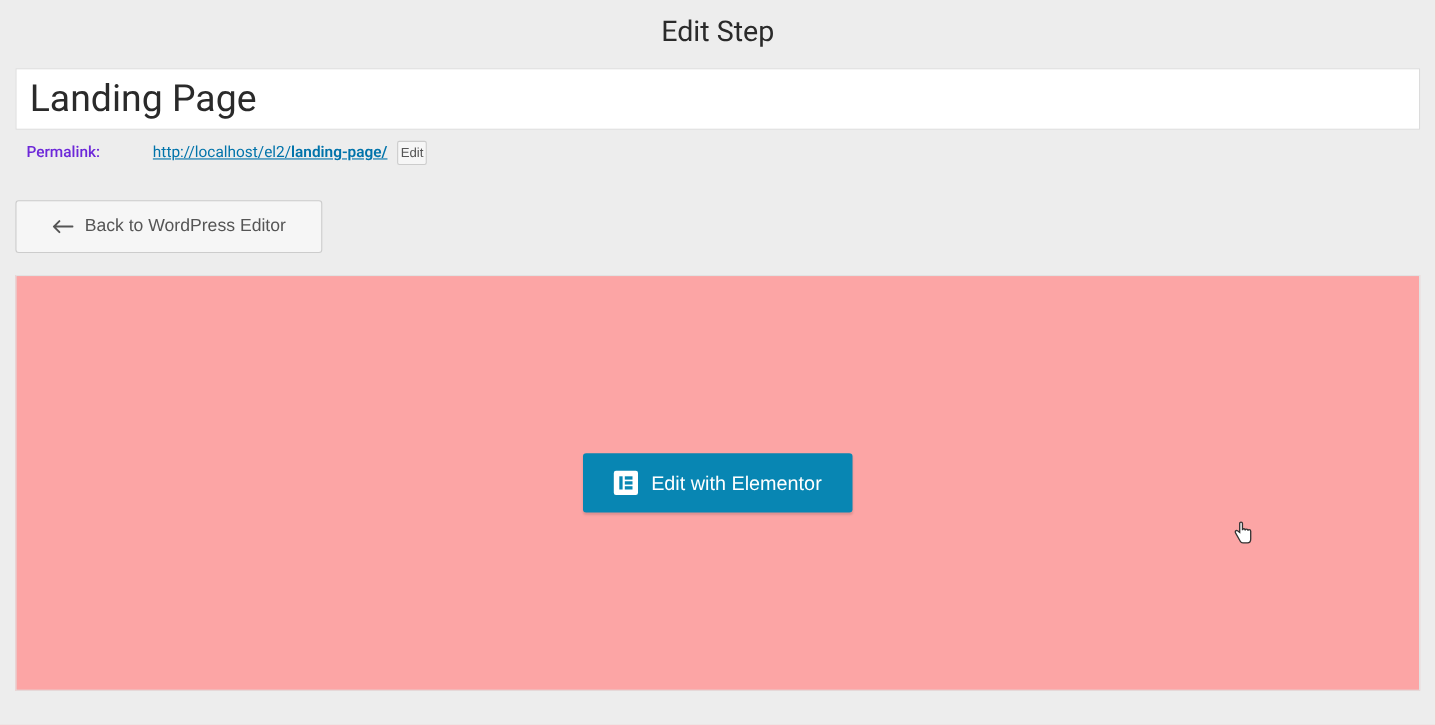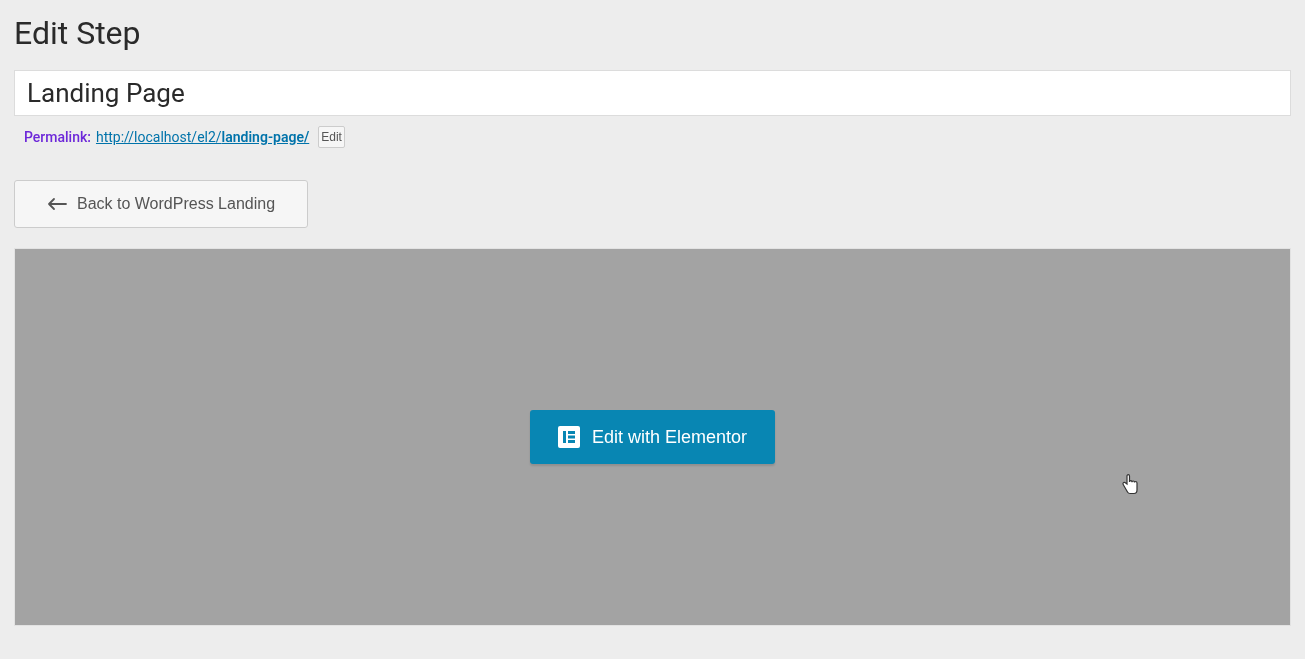--- a/index.html
+++ b/index.html
@@ -10,29 +10,30 @@
     body {
       font-family: -apple-system, BlinkMacSystemFont, "Segoe UI", Roboto, Helvetica, Arial, sans-serif;
       background: #ededed;
       width: 1305px;
       height: 659px;
       overflow: hidden;
       padding: 14px;
       position: relative;
     }
     .page-title {
-      font-size: 32px;
+      font-size: 26px;
       font-weight: 400;
       color: #2a2a2a;
       margin-bottom: 18px;
       padding-left: 0;
+      text-align: center;
     }
     .title-input {
       width: 100%;
-      font-size: 26px;
+      font-size: 34px;
       padding: 7px 12px;
       border: 1px solid #dcdcdc;
       background: #ffffff;
       color: #2a2a2a;
       outline: none;
       font-family: inherit;
     }
     .permalink-row {
       margin-top: 10px;
       font-size: 14px;
@@ -43,20 +44,21 @@
       padding-left: 10px;
     }
     .permalink-label {
       color: #6d28d9;
       font-weight: 500;
     }
     .permalink-link {
       color: #0073aa;
       text-decoration: underline;
       cursor: pointer;
+      margin-left: 43px;
     }
     .permalink-link .base {
       font-weight: 400;
     }
     .permalink-link .slug {
       font-weight: 600;
     }
     .edit-btn {
       background: #f6f6f6;
       border: 1px solid #cccccc;
@@ -78,21 +80,21 @@
       padding: 14px 32px;
       border-radius: 3px;
       cursor: pointer;
       margin-top: 32px;
       margin-bottom: 20px;
     }
     .back-arrow {
       display: inline-flex;
     }
     .editor-area {
-      background: #a3a3a3;
+      background: #fca5a5;
       width: 100%;
       height: 378px;
       border: 1px solid #e2e2e2;
       display: flex;
       align-items: center;
       justify-content: center;
     }
     .elementor-btn {
       display: inline-flex;
       align-items: center;
@@ -141,21 +143,21 @@
   </a>
   <button class="edit-btn">Edit</button>
 </div>
 
 <button class="back-btn">
   <span class="back-arrow">
     <svg width="20" height="14" viewBox="0 0 20 14" fill="none">
       <path d="M19 7H2M7 2L2 7L7 12" stroke="#555555" stroke-width="1.8" stroke-linecap="round" stroke-linejoin="round"></path>
     </svg>
   </span>
-  <span>Back to WordPress Landing</span>
+  <span>Back to WordPress Editor</span>
 </button>
 
 <div class="editor-area">
   <button class="elementor-btn">
     <span class="elementor-icon">
       <svg width="14" height="14" viewBox="0 0 14 14">
         <rect x="1" y="1" width="3" height="12" fill="#0886b3"></rect>
         <rect x="6" y="1" width="7" height="3" fill="#0886b3"></rect>
         <rect x="6" y="5.5" width="7" height="3" fill="#0886b3"></rect>
         <rect x="6" y="10" width="7" height="3" fill="#0886b3"></rect>

